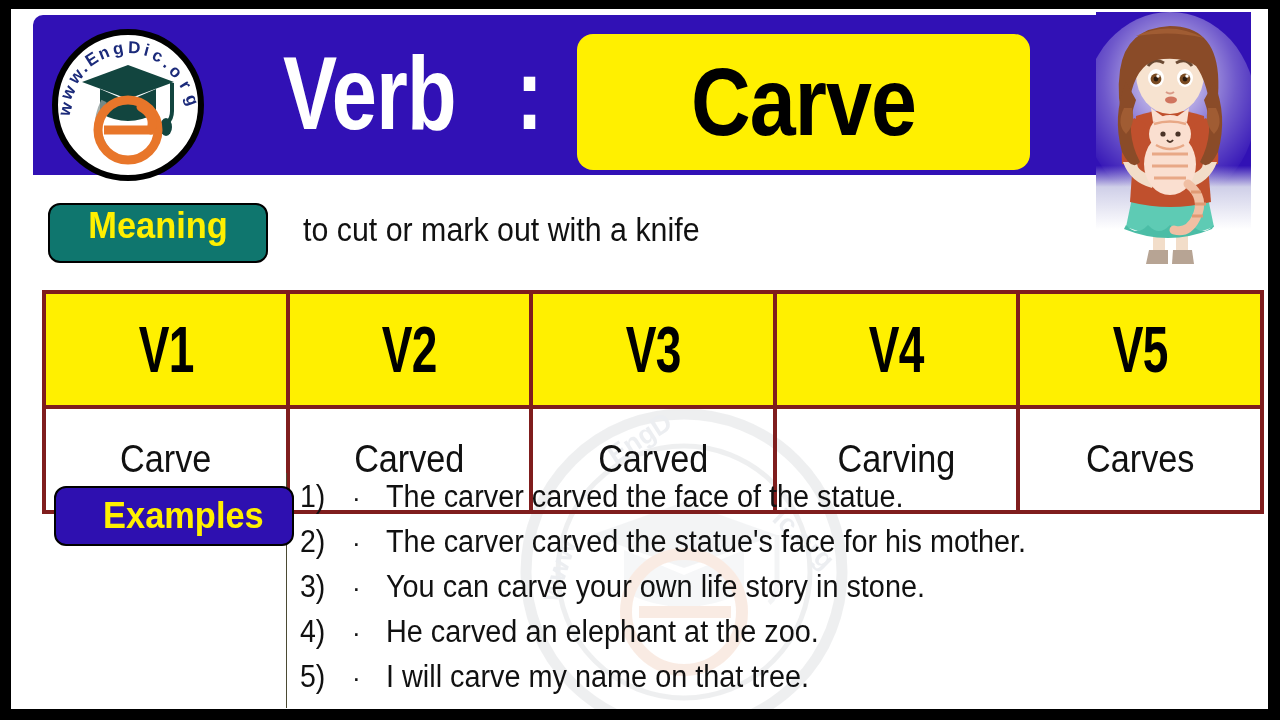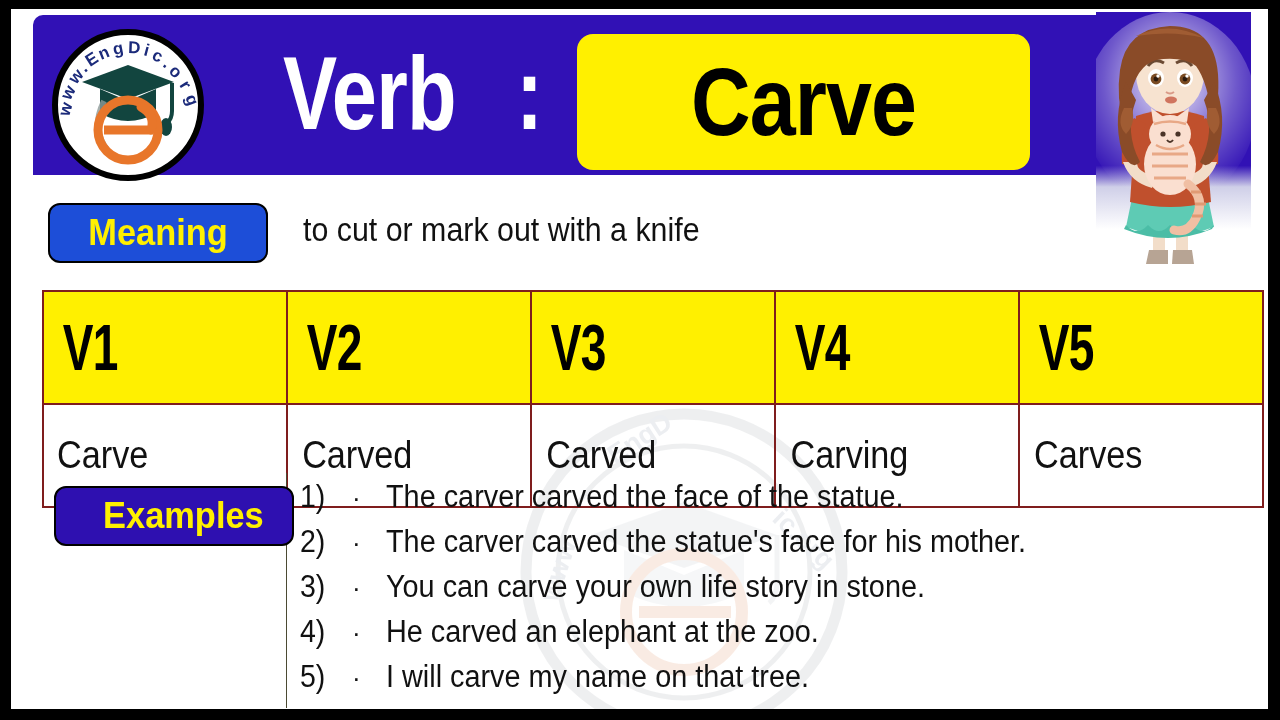--- a/index.html
+++ b/index.html
@@ -136,25 +136,24 @@
     width: 1100px;
     height: 100px;
     z-index: 3;
   }
   #meaning-chip {
     position: absolute;
     left: 15px;
     top: 22px;
     width: 216px;
     height: 56px;
-    background: #1d4ed8;
+    background: #0f766e;
     border: 2px solid #000000;
     border-radius: 12px;
     display: flex;
-    align-items: center;
     justify-content: center;
   }
   #meaning-chip-label {
     font-size: 37px;
     font-weight: bold;
     color: #FFF000;
     letter-spacing: 0px;
     transform: scaleX(0.93);
     white-space: nowrap;
   }
@@ -173,21 +172,22 @@
   #forms-table {
     position: absolute;
     left: 31px;
     top: 281px;
     width: 1222px;
     z-index: 3;
     border-collapse: collapse;
     table-layout: fixed;
   }
   #forms-table td {
-    border: 2px solid #7f1d1d;
+    border: 4px solid #7f1d1d;
+    text-align: center;
     padding: 8px;
   }
   #forms-table tr.vhead td {
     background: #FFF000;
     height: 95px;
     font-size: 64px;
     font-weight: bold;
     color: #000000;
     letter-spacing: -1px;
   }

